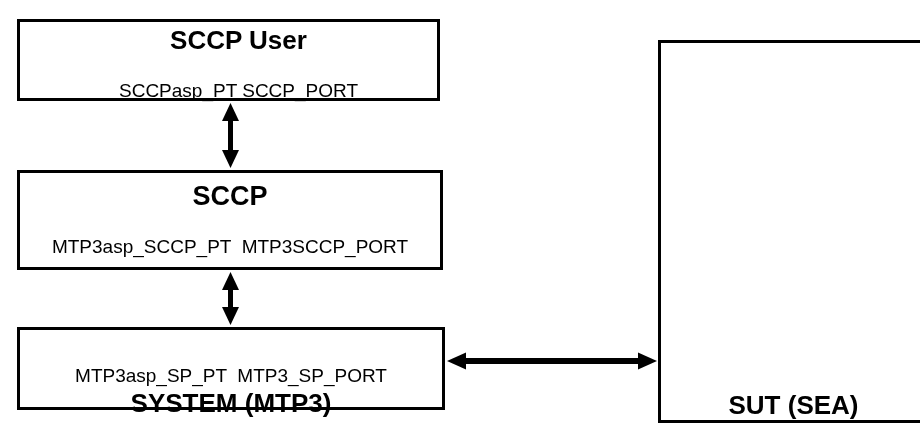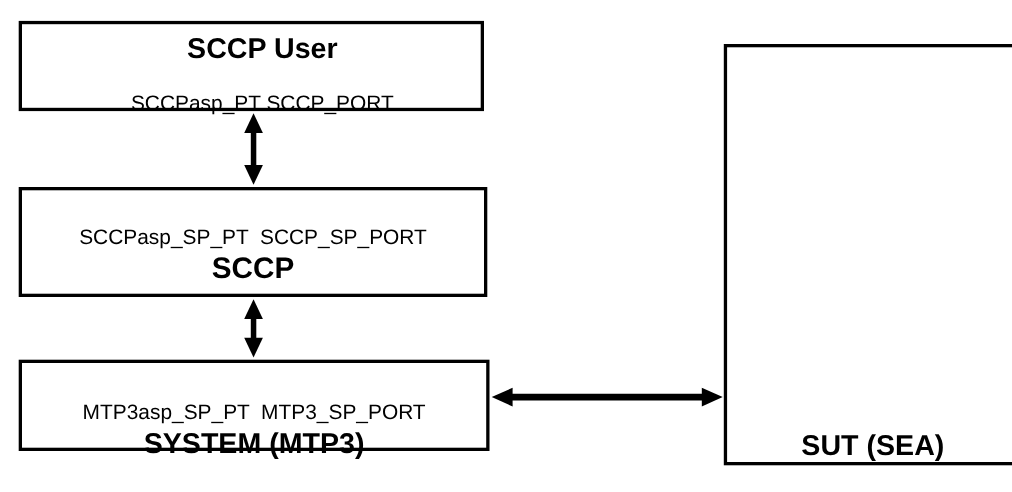--- a/index.html
+++ b/index.html
@@ -37,21 +37,21 @@
   }
   .port-label {
     font-size: 19px;
     line-height: 24px;
     white-space: pre;
     margin-top: 24px;
   }
   
   .box-sccp-user {
     left: 17px; top: 19px; width: 423px; height: 82px;
-    justify-content: flex-start;
+    justify-content: center;
     padding-top: 7px;
     padding-left: 20px;
   }
   .box-sccp {
     left: 17px; top: 170px; width: 426px; height: 100px;
     justify-content: center;
   }
   .box-system {
     left: 17px; top: 327px; width: 428px; height: 83px;
     justify-content: flex-start;
@@ -74,22 +74,22 @@
 <body>
 
 <div class="canvas">
 
   <div class="box box-sccp-user">
     <div class="box-title">SCCP User</div>
     <div class="port-label">SCCPasp_PT SCCP_PORT</div>
   </div>
 
   <div class="box box-sccp">
-    <div class="port-label">SCCPasp_SP_PT  SCCP_SP_PORT</div>
     <div class="box-title small">SCCP</div>
+    <div class="port-label">MTP3asp_SCCP_PT  MTP3SCCP_PORT</div>
   </div>
 
   <div class="box box-system">
     <div class="port-label">MTP3asp_SP_PT  MTP3_SP_PORT</div>
     <div class="box-title">SYSTEM (MTP3)</div>
   </div>
 
   <div class="box box-sut">
     <div class="box-title">SUT (SEA)</div>
   </div>

